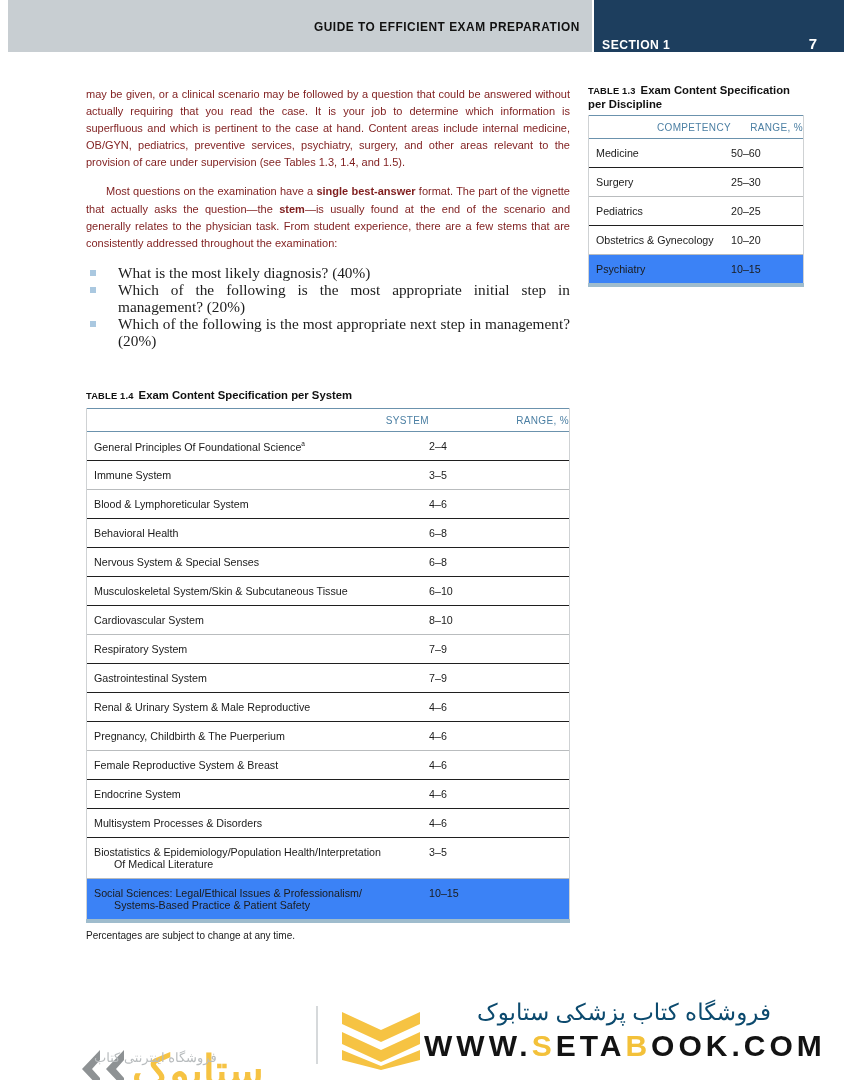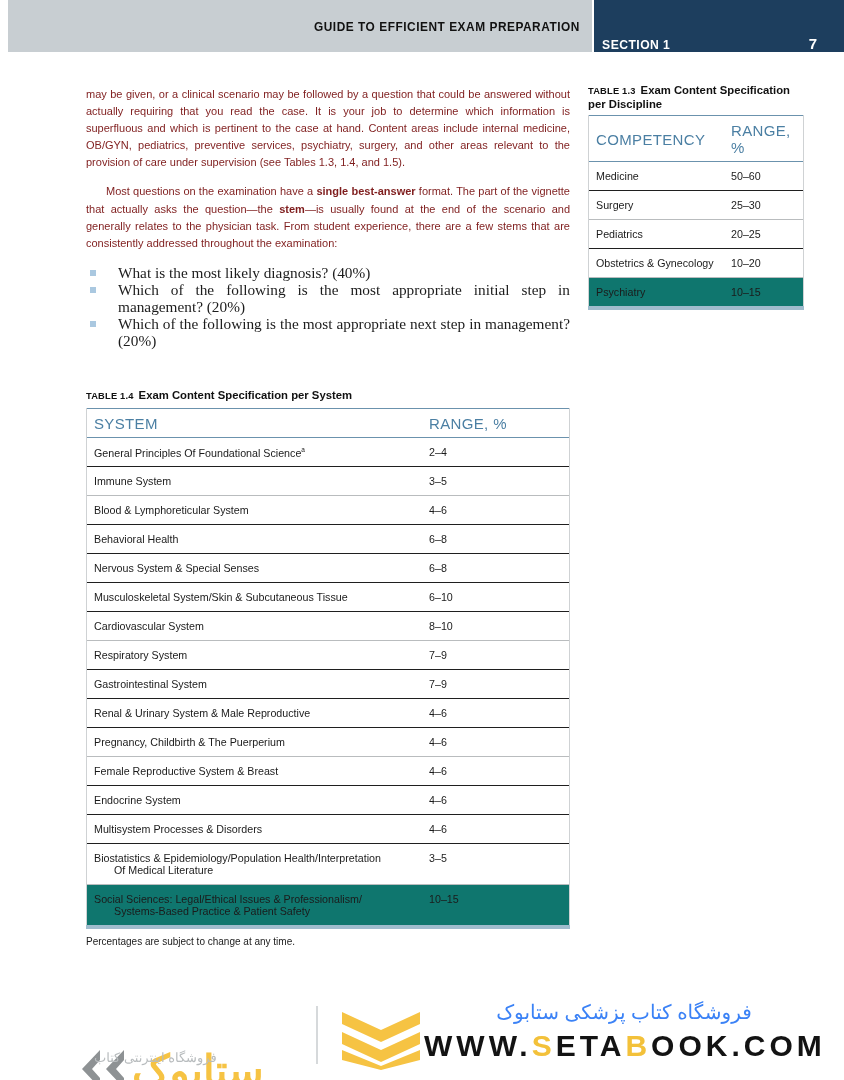--- a/index.html
+++ b/index.html
@@ -148,41 +148,41 @@
     font-size: 11.3px;
     margin-left: 5px;
   }
 
   table.spec {
     width: 100%;
     border-collapse: collapse;
     table-layout: fixed;
   }
   table.spec th {
-    font-size: 15px;
+    font-size: 10px;
     font-weight: normal;
     letter-spacing: 0.35px;
     color: #4b7fa3;
     text-transform: uppercase;
-    text-align: left;
+    text-align: right;
     padding: 6px 0 5px 0;
     border-top: 1.6px solid #6b92ad;
     border-bottom: 1.4px solid #6b92ad;
   }
   table.spec td {
     font-size: 10.7px;
     color: #1b1b1b;
     text-align: left;
     padding: 8px 0 8px 0;
     vertical-align: top;
     border-bottom: 1.1px solid #b9bcbe;
   }
   table.spec tr.thick td { border-bottom: 1.4px solid #1f1f1f; }
   table.spec tr.last-row td {
-    background: #0f766e;
+    background: #3b82f6;
     border-bottom: none;
     margin-left: 30px;
   }
   .tbl-accent {
     height: 4px;
     background: #9fbccd;
     width: 100%;
   }
   .tbl-note {
     font-size: 10px;
@@ -263,22 +263,22 @@
     top: 10px;
   }
   .footer-right {
     position: absolute;
     left: 424px;
     top: 6px;
     width: 400px;
     text-align: center;
   }
   .fa-line {
-    font-size: 20px;
-    color: #3b82f6;
+    font-size: 23px;
+    color: #0c4a6e;
     direction: rtl;
     line-height: 28px;
     white-space: nowrap;
   }
   .url-line {
     font-size: 30px;
     font-weight: bold;
     letter-spacing: 4px;
     color: #131313;
     line-height: 36px;

